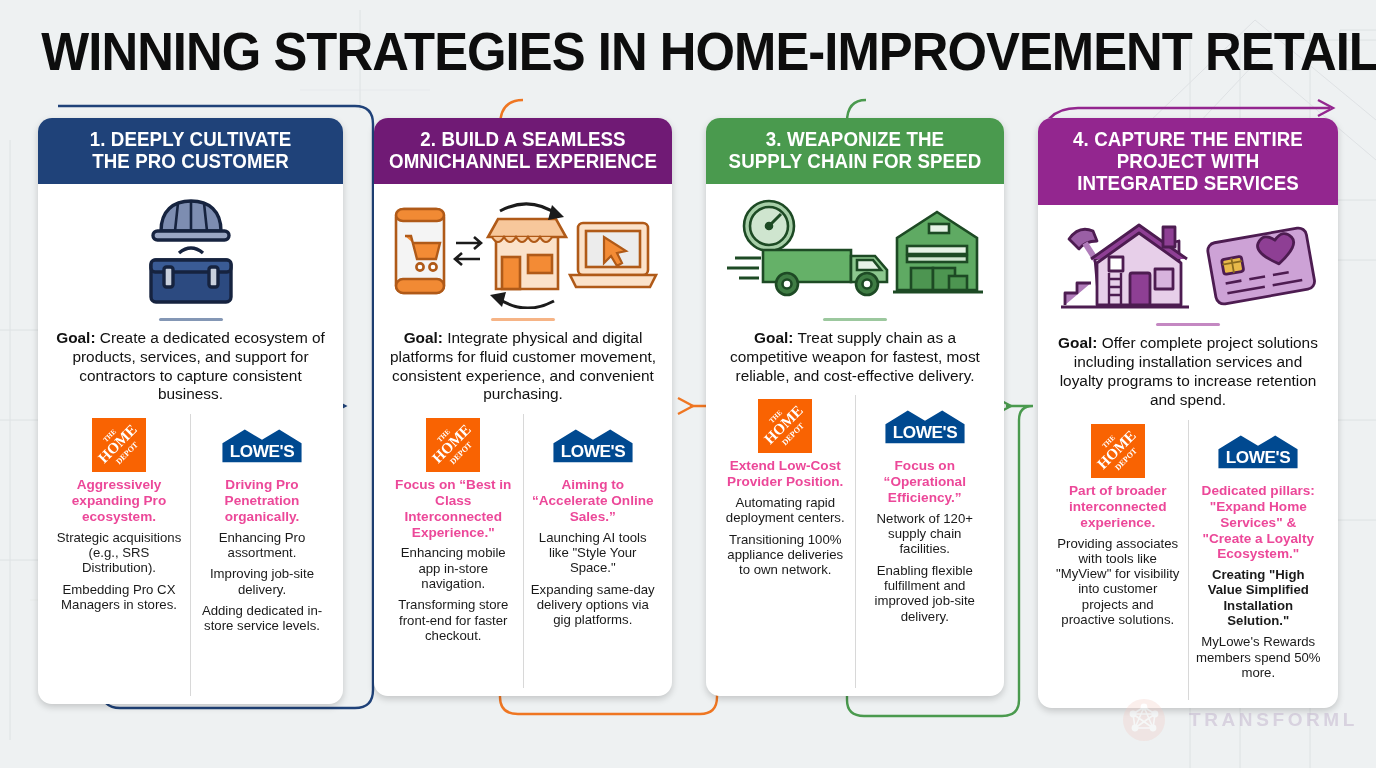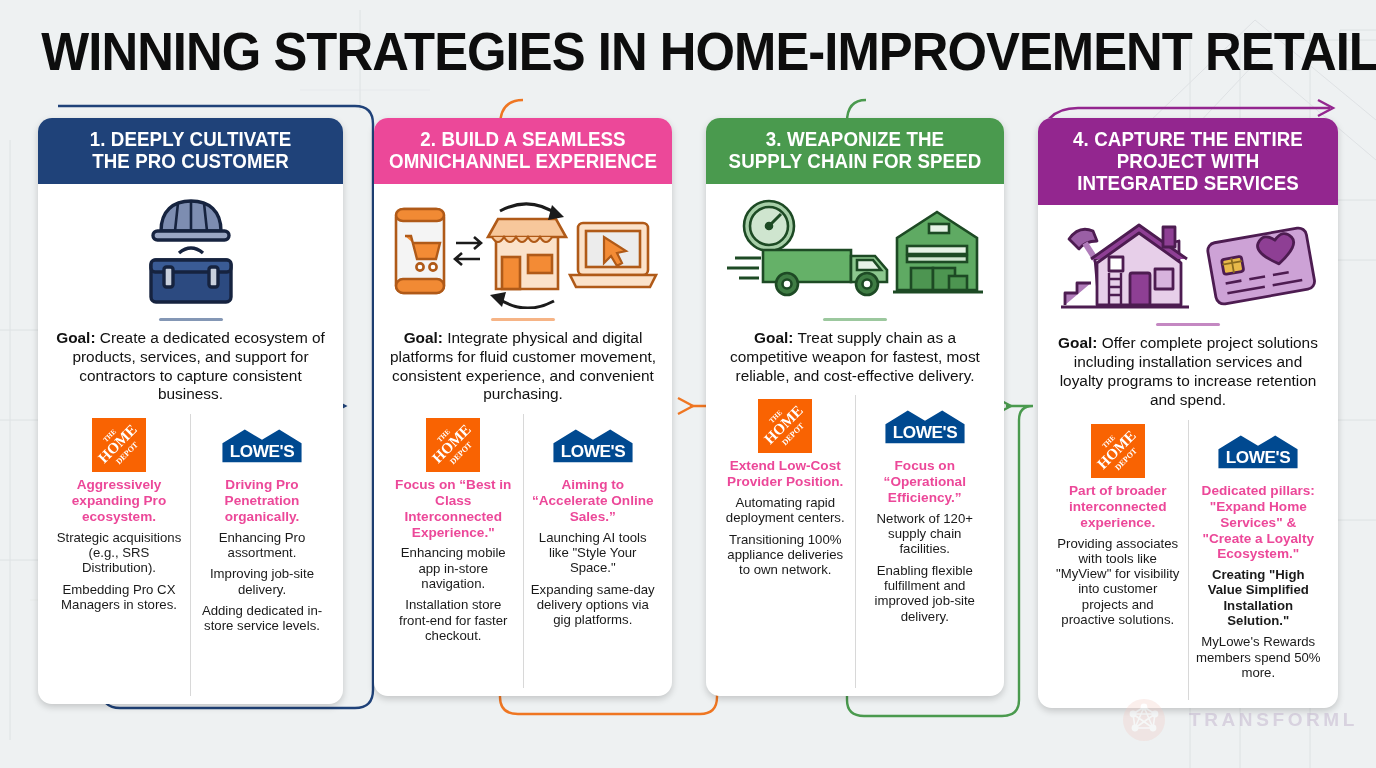--- a/index.html
+++ b/index.html
@@ -174,21 +174,21 @@
             <div class="b-head">Driving Pro Penetration organically.</div>
             <div class="b-item">Enhancing Pro assortment.</div>
             <div class="b-item">Improving job-site delivery.</div>
             <div class="b-item">Adding dedicated in-store service levels.</div>
           </div>
         </div>
       </div>
     </div>
 
     <div class="card" style="left:374px;width:298px;height:578px;">
-      <div class="card-header" style="background:#ec4899;">
+      <div class="card-header" style="background:#701a75;">
         <span>2. BUILD A SEAMLESS</span>
           <span>OMNICHANNEL EXPERIENCE</span>
       </div>
       <div class="card-body">
         <div class="illus">
           <svg width="270" height="118" viewBox="0 0 270 118">
             <g stroke="#b05a18" stroke-width="2.6" fill="none">
               <rect x="8" y="18" width="48" height="84" rx="8" fill="#f4f4f4"></rect>
               <rect x="8" y="18" width="48" height="12" rx="7" fill="#f18a34"></rect>
               <rect x="8" y="88" width="48" height="14" rx="7" fill="#f18a34"></rect>
@@ -225,21 +225,21 @@
                   <g transform="rotate(-45 24 24)" fill="#fff" font-family="'Liberation Serif',serif" text-anchor="middle">
                     <text x="24" y="13" font-size="7" font-weight="bold">THE</text>
                     <text x="24" y="27" font-size="15" font-weight="bold">HOME</text>
                     <text x="24" y="38" font-size="8" font-weight="bold">DEPOT</text>
                   </g>
                 </svg>
               </div>
             </div>
             <div class="b-head">Focus on “Best in Class Interconnected Experience."</div>
             <div class="b-item">Enhancing mobile app in-store navigation.</div>
-            <div class="b-item">Installation store front-end for faster checkout.</div>
+            <div class="b-item">Transforming store front-end for faster checkout.</div>
           </div>
           <div class="col">
             <div class="logo">
               <svg class="lowes-logo" viewBox="0 0 100 48">
                 <path d="M4 44 L4 22 L30 6 L50 18 L70 6 L96 22 L96 44 Z" fill="#004990"></path>
                 <text x="50" y="38" font-size="20" font-weight="bold" fill="#fff" text-anchor="middle" font-family="'Liberation Sans',sans-serif" letter-spacing="-.5">LOWE'S</text>
               </svg>
             </div>
             <div class="b-head">Aiming to “Accelerate Online Sales.”</div>
             <div class="b-item">Launching AI tools like "Style Your Space."</div>

